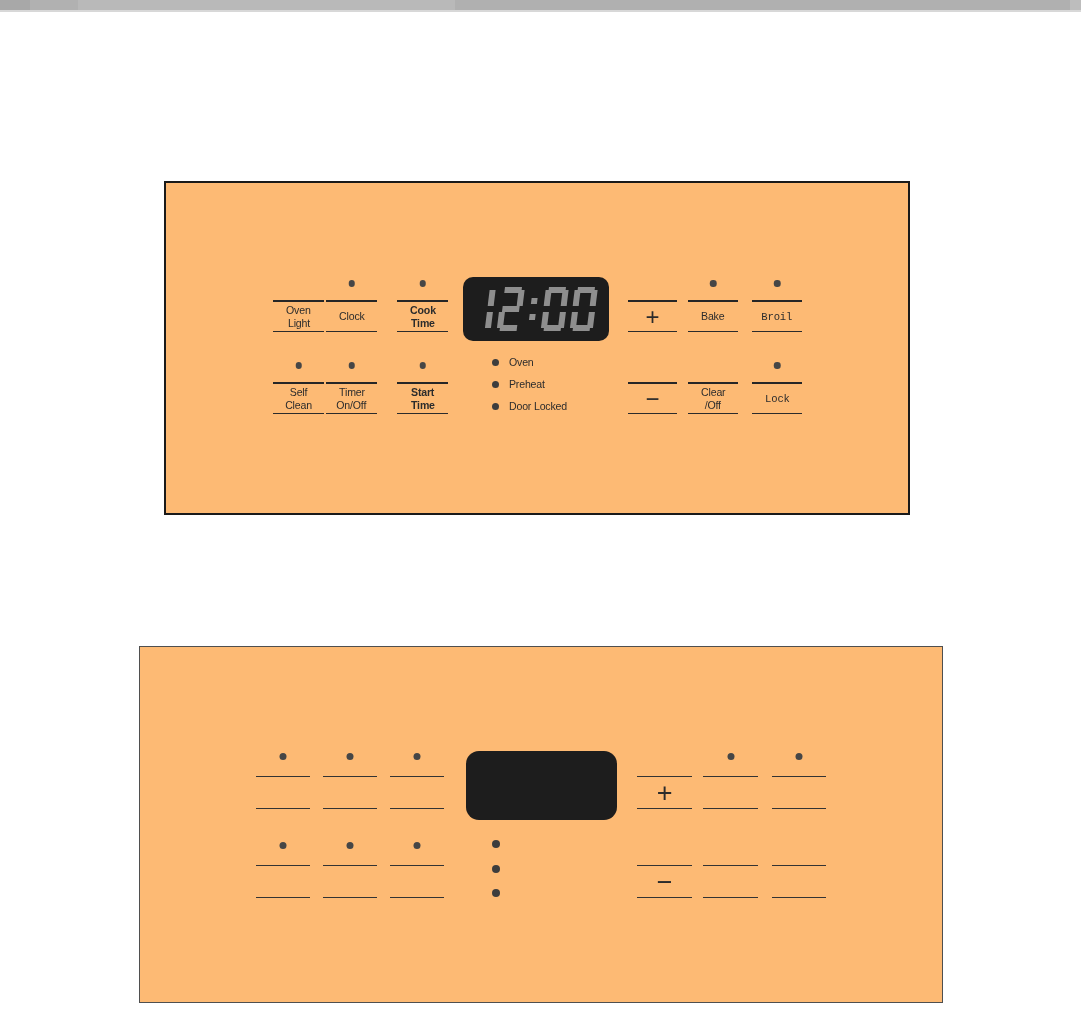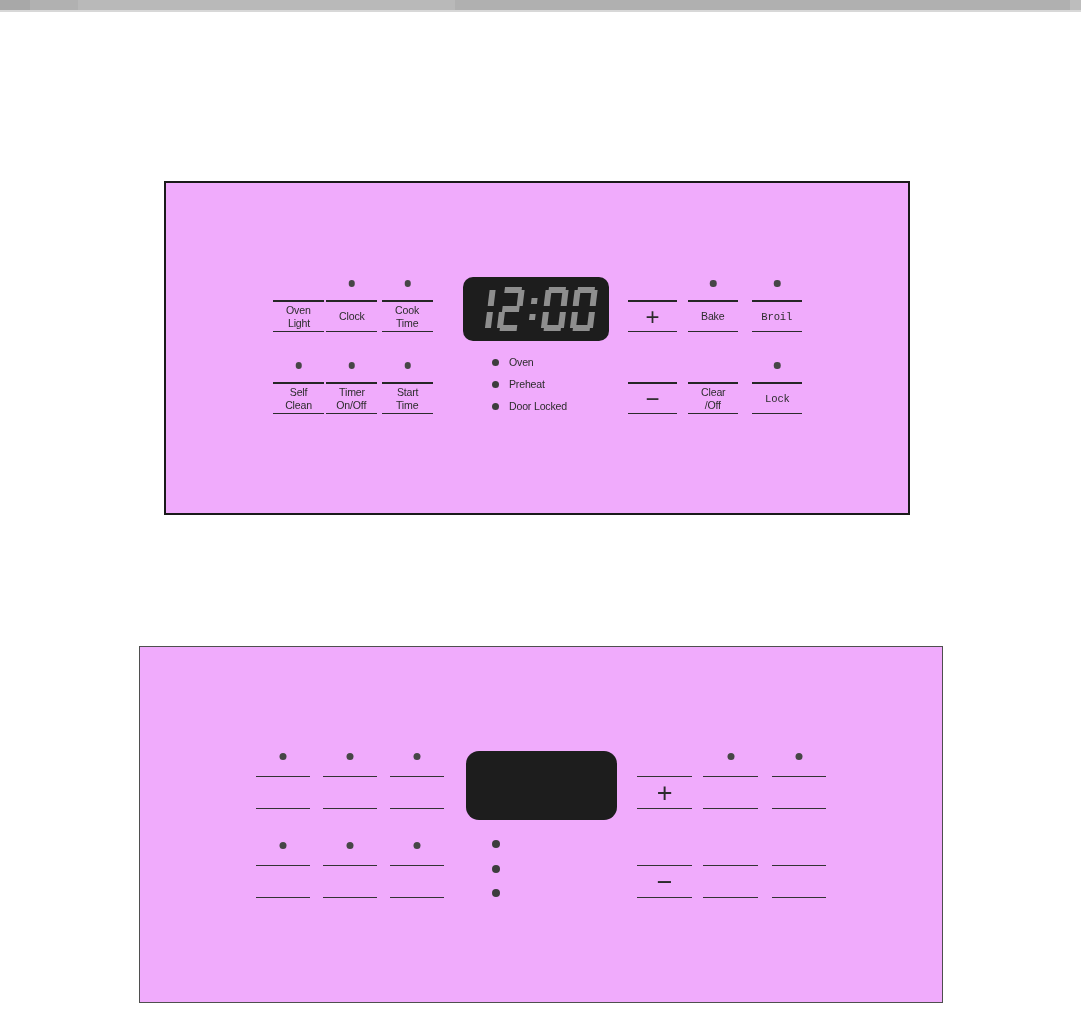--- a/index.html
+++ b/index.html
@@ -5,21 +5,21 @@
   html,body{margin:0;padding:0;background:#ffffff;}
   body{width:1081px;height:1013px;position:relative;overflow:hidden;
        font-family:"Liberation Sans", sans-serif;}
 
   
   .topbar{position:absolute;left:0;top:0;width:1081px;height:12px;}
   .topbar .seg{position:absolute;top:0;height:10px;}
   .topbar .underline{position:absolute;top:10px;left:0;width:1081px;height:2px;background:#d8d8d8;}
 
   
-  .panel{position:absolute;background:#f0abfc;box-sizing:border-box;}
+  .panel{position:absolute;background:#fdba74;box-sizing:border-box;}
   #panel1{left:164px;top:181px;width:746px;height:334px;border:2px solid #1a1a1a;}
   #panel2{left:139px;top:646px;width:804px;height:357px;border:1.5px solid #4f4f4f;}
 
   
   .btn{position:absolute;}
   .led{position:absolute;left:50%;transform:translateX(-50%);top:3px;
        border-radius:50%;background:#464646;}
   #panel1 .led{width:6.5px;height:6.5px;}
   #panel2 .led{width:7px;height:7px;}
   .btn-box{position:absolute;left:0;right:0;top:23px;
@@ -29,21 +29,21 @@
   .btn-label{display:block;font-size:11.5px;line-height:13px;color:#2c2c2c;
              text-align:center;letter-spacing:-0.2px;transform:scaleX(0.92);transform-origin:center;}
   .sym{font-size:24px;line-height:20px;color:#2b2b2b;font-weight:400;transform:none;}
   #panel2 .sym{font-size:27px;}
 
   
   #panel1 .r1{top:94px;height:53px;}
   #panel1 .r2{top:176px;height:53px;}
   #panel1 .c1{left:107px;width:51px;}
   #panel1 .c2{left:160px;width:51px;}
-  #panel1 .c3{left:216px;width:51px;}
+  #panel1 .c3{left:231px;width:51px;font-weight:bold;}
   #panel1 .c4{left:462px;width:49px;}
   #panel1 .c5{left:522px;width:50px;}
   #panel1 .c6{left:586px;width:50px;font-family:Liberation Mono, monospace;}
 
   
   #panel2 .r1{top:103px;height:60px;}
   #panel2 .r2{top:192px;height:60px;}
   #panel2 .c1{left:116px;width:54px;}
   #panel2 .c2{left:183px;width:54px;}
   #panel2 .c3{left:250px;width:54px;}

